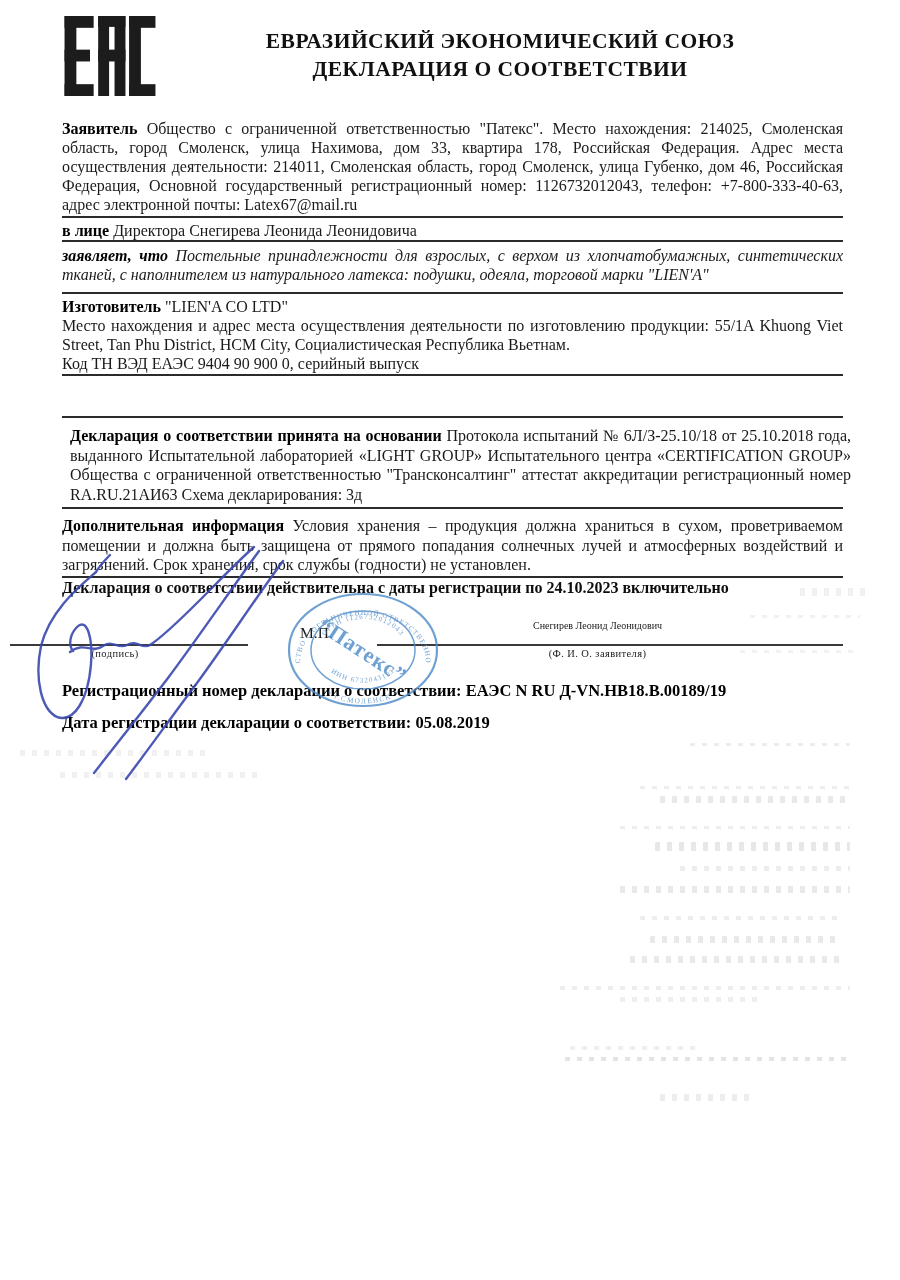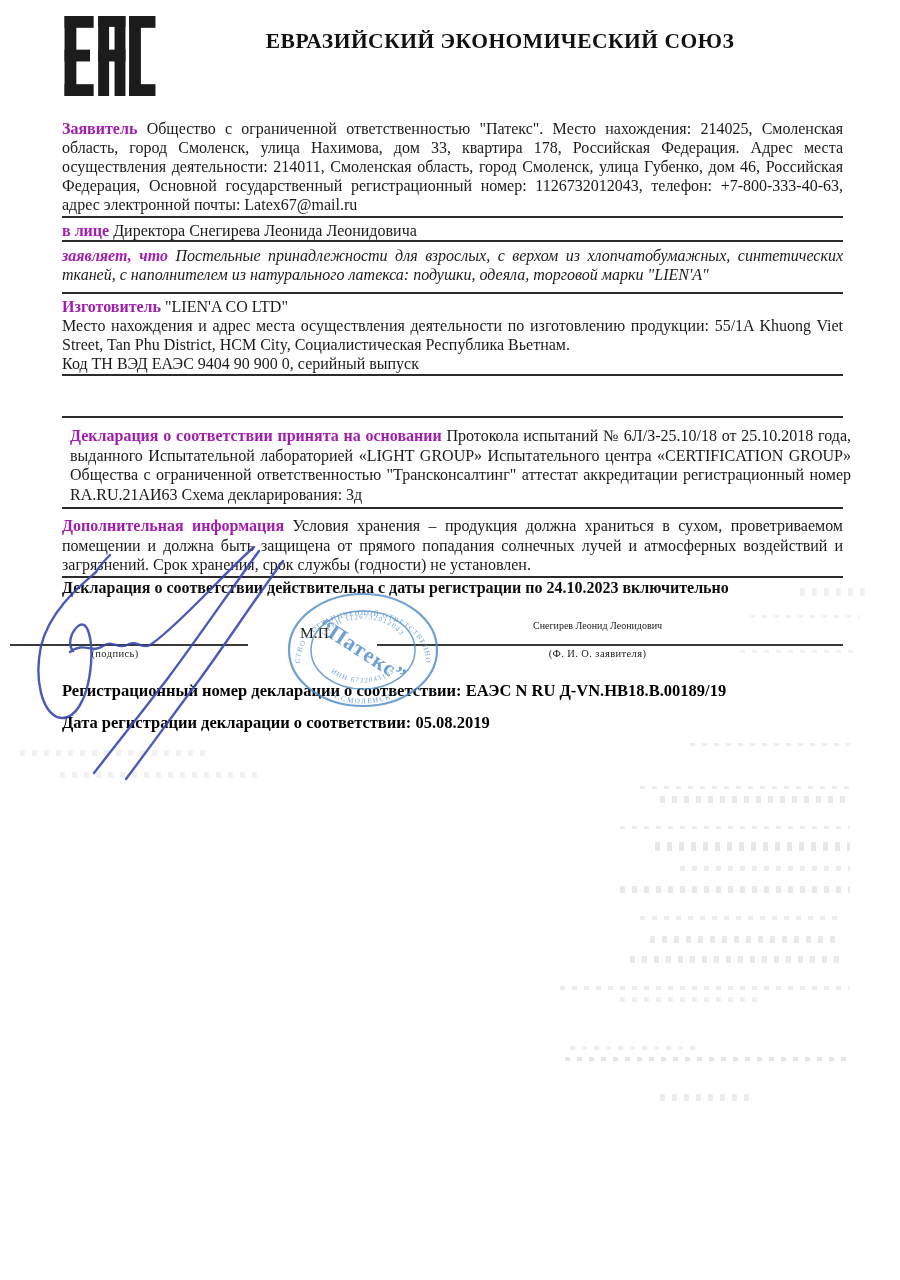--- a/index.html
+++ b/index.html
@@ -2,21 +2,21 @@
 <html><head>
 <meta charset="utf-8">
 <style>
   html,body{margin:0;padding:0;background:#ffffff;}
   #page{position:relative;width:891px;height:1280px;background:#ffffff;overflow:hidden;
         font-family:"Liberation Serif", serif;color:#1a1a1a;}
   .abs{position:absolute;}
   .title{left:150px;top:27px;width:700px;text-align:center;font-weight:bold;
          font-size:21.5px;line-height:28px;letter-spacing:.5px;color:#111;}
   .para{left:62px;width:781px;font-size:16px;line-height:19px;text-align:justify;}
-  .para b{color:#a21caf;}
+  .para b{color:#000000;}
   .line1{text-align:left;}
   .rule{left:62px;width:781px;height:2px;background:#2b2b2b;}
   .smallcap{font-size:10.5px;letter-spacing:.4px;text-align:center;color:#222;}
   .sigline{height:2px;background:#3a3a3a;}
   .boldline{left:62px;width:800px;font-size:16px;font-weight:bold;color:#0d0d0d;}
   .reg{left:62px;width:800px;font-size:16.5px;font-weight:bold;color:#000000;}
   .ghost{position:absolute;background:repeating-linear-gradient(90deg,rgba(105,105,105,.6) 0 5px,rgba(105,105,105,0) 5px 12px);border-radius:1px;}
   svg{display:block;}
 </style>
 </head>
@@ -37,20 +37,21 @@
           <rect x="37" y="37" width="30" height="13"></rect>
         <rect x="71" y="0" width="13" height="88"></rect>
           <rect x="71" y="0" width="29" height="13"></rect>
         <rect x="71" y="75" width="29" height="13"></rect>
       </g>
     </svg>
   </div>
 
   <div class="abs title">
     <div>ЕВРАЗИЙСКИЙ ЭКОНОМИЧЕСКИЙ СОЮЗ</div>
+    <div>ДЕКЛАРАЦИЯ О СООТВЕТСТВИИ</div>
   </div>
 
   <div class="abs para" style="top:119px;">
     <b>Заявитель</b>
     <span>Общество с ограниченной ответственностью "Патекс". Место нахождения: 214025, Смоленская область, город Смоленск, улица Нахимова, дом 33, квартира 178, Российская Федерация. Адрес места осуществления деятельности: 214011, Смоленская область, город Смоленск, улица Губенко, дом 46, Российская Федерация, Основной государственный регистрационный номер: 1126732012043, телефон: +7-800-333-40-63, адрес электронной почты: Latex67@mail.ru</span>
   </div>
   <div class="abs rule" style="top:216px;"></div>
 
   <div class="abs para line1" style="top:221px;">
     <b>в лице</b>

